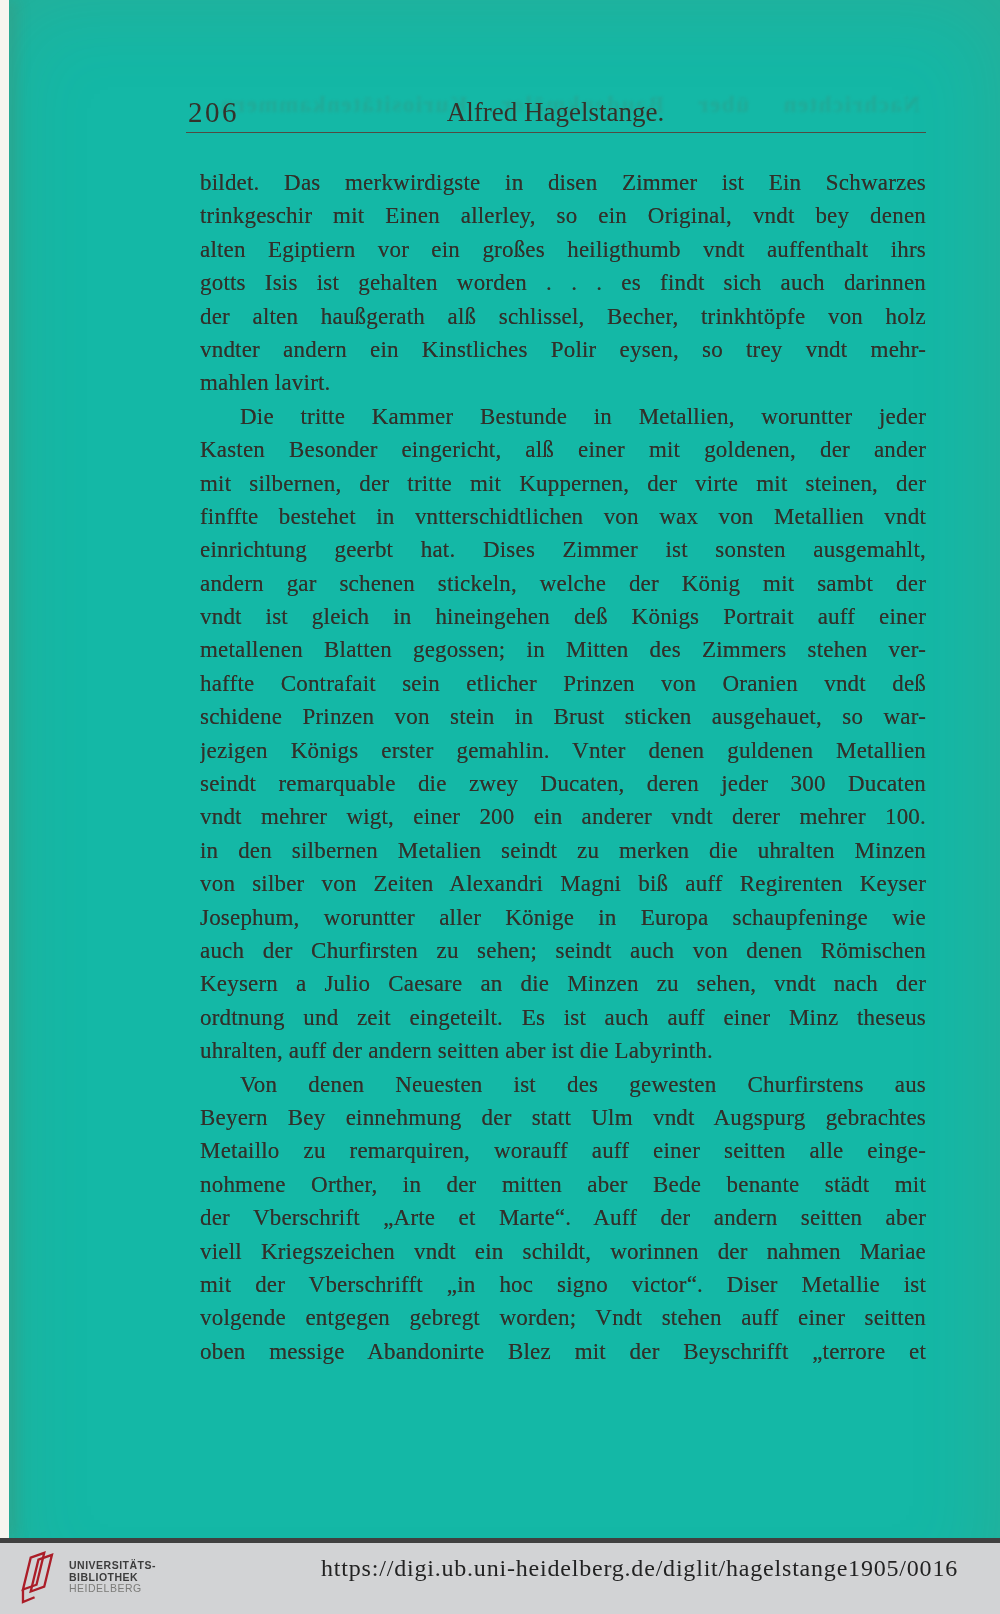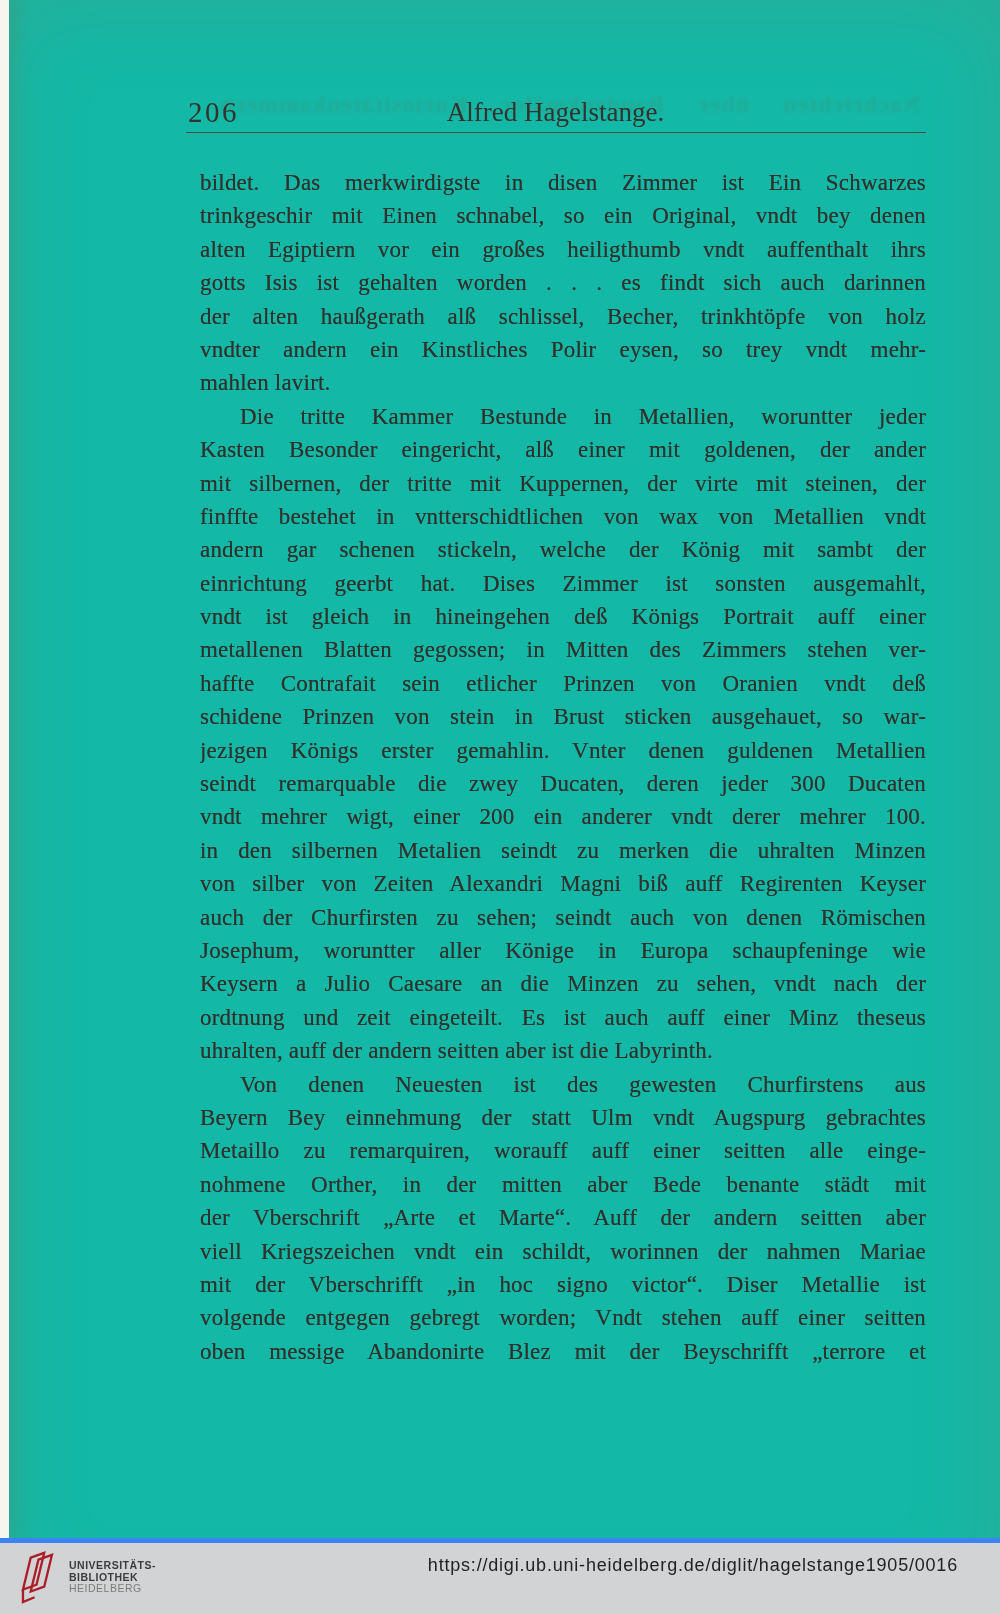--- a/index.html
+++ b/index.html
@@ -44,77 +44,77 @@
   .line{
     text-align:justify;
     text-align-last:justify;
     height:33.4px;overflow:hidden;margin-left:15px;
   }
   .line.no-just{text-align-last:left;}
   .line.indent{padding-left:40px;}
   .footer{
     position:absolute;left:0;bottom:0;width:1000px;height:71px;
     background:#d2d3d5;
-    border-top:5px solid #3b82f6;
+    border-top:5px solid #404040;
     box-sizing:content-box;
   }
   .brand{position:absolute;left:14px;top:6px;display:flex;align-items:flex-start;}
   .logo{width:45px;height:56px;}
   .libtext{margin-left:10px;margin-top:11px;}
   .lib-line{
     font-family:"Liberation Sans", sans-serif;
     font-size:10.5px;font-weight:bold;letter-spacing:.5px;
     line-height:11.5px;color:#3c3c3c;
   }
   .lib-line.light{font-weight:normal;color:#7b7b78;}
   .url{
     position:absolute;right:42px;top:12px;
-    font-family:Liberation Sans, sans-serif;
-    font-size:18px;letter-spacing:.8px;color:#222;
+    font-family:Liberation Serif, serif;
+    font-size:24px;letter-spacing:.8px;color:#222;
   }
 </style>
 </head>
 <body>
 
 <div class="page">
   <div class="left-edge"></div>
 
   <div class="bleed">Nachrichten über Baudenkmäler Kuriositätenkammern.</div>
 
   <div class="pagenum">206</div>
 
   <div class="runhead">Alfred Hagelstange.</div>
 
   <div class="rule"></div>
 
   <div class="body-text">
       <div class="line">bildet.  Das merkwirdigste in disen Zimmer ist Ein Schwarzes</div>
-      <div class="line">trinkgeschir mit Einen schnabel, so ein Original, vndt bey denen</div>
+      <div class="line">trinkgeschir mit Einen allerley, so ein Original, vndt bey denen</div>
       <div class="line">alten Egiptiern vor ein großes heiligthumb vndt auffenthalt ihrs</div>
       <div class="line">gotts Isis ist gehalten worden . . . es findt sich auch darinnen</div>
       <div class="line">der alten haußgerath alß schlissel, Becher, trinkhtöpfe von holz</div>
       <div class="line">vndter andern ein Kinstliches Polir eysen, so trey vndt mehr-</div>
       <div class="line no-just">mahlen lavirt.</div>
       <div class="line indent">Die tritte Kammer Bestunde in Metallien, woruntter jeder</div>
       <div class="line">Kasten Besonder eingericht, alß einer mit goldenen, der ander</div>
       <div class="line">mit silbernen, der tritte mit Kuppernen, der virte mit steinen, der</div>
       <div class="line">finffte bestehet in vntterschidtlichen von wax von Metallien vndt</div>
+      <div class="line">einrichtung geerbt hat.  Dises Zimmer ist sonsten ausgemahlt,</div>
       <div class="line">andern gar schenen stickeln, welche der König mit sambt der</div>
-      <div class="line">einrichtung geerbt hat.  Dises Zimmer ist sonsten ausgemahlt,</div>
       <div class="line">vndt ist gleich in hineingehen deß Königs Portrait auff einer</div>
       <div class="line">metallenen Blatten gegossen; in Mitten des Zimmers stehen ver-</div>
       <div class="line">haffte Contrafait sein etlicher Prinzen von Oranien vndt deß</div>
       <div class="line">schidene Prinzen von stein in Brust sticken ausgehauet, so war-</div>
       <div class="line">jezigen Königs erster gemahlin.  Vnter denen guldenen Metallien</div>
       <div class="line">seindt remarquable die zwey Ducaten, deren jeder 300 Ducaten</div>
       <div class="line">vndt mehrer wigt, einer 200 ein anderer vndt derer mehrer 100.</div>
       <div class="line">in den silbernen Metalien seindt zu merken die uhralten Minzen</div>
       <div class="line">von silber von Zeiten Alexandri Magni biß auff Regirenten Keyser</div>
+      <div class="line">Josephum, woruntter aller Könige in Europa schaupfeninge wie</div>
       <div class="line">auch der Churfirsten zu sehen; seindt auch von denen Römischen</div>
-      <div class="line">Josephum, woruntter aller Könige in Europa schaupfeninge wie</div>
       <div class="line">Keysern a Julio Caesare an die Minzen zu sehen, vndt nach der</div>
       <div class="line">ordtnung und zeit eingeteilt.  Es ist auch auff einer Minz theseus</div>
       <div class="line no-just">uhralten, auff der andern seitten aber ist die Labyrinth.</div>
       <div class="line indent">Von denen Neuesten ist des gewesten Churfirstens aus</div>
       <div class="line">Beyern Bey einnehmung der statt Ulm vndt Augspurg gebrachtes</div>
       <div class="line">Metaillo zu remarquiren, worauff auff einer seitten alle einge-</div>
       <div class="line">nohmene Orther, in der mitten aber Bede benante städt mit</div>
       <div class="line">der Vberschrift „Arte et Marte“.  Auff der andern seitten aber</div>
       <div class="line">viell Kriegszeichen vndt ein schildt, worinnen der nahmen Mariae</div>
       <div class="line">mit der Vberschrifft „in hoc signo victor“.  Diser Metallie ist</div>

